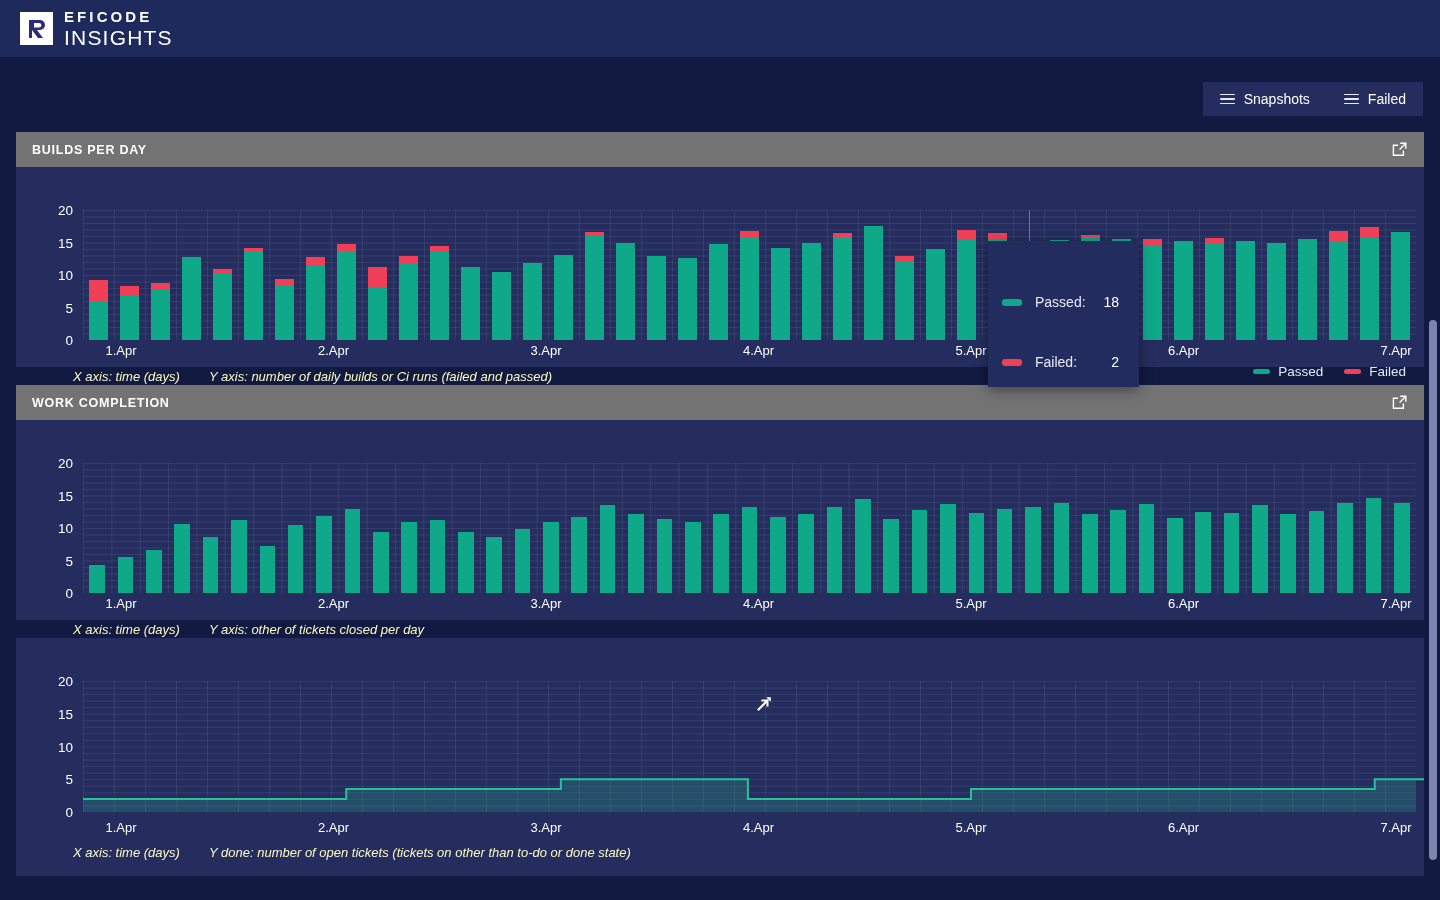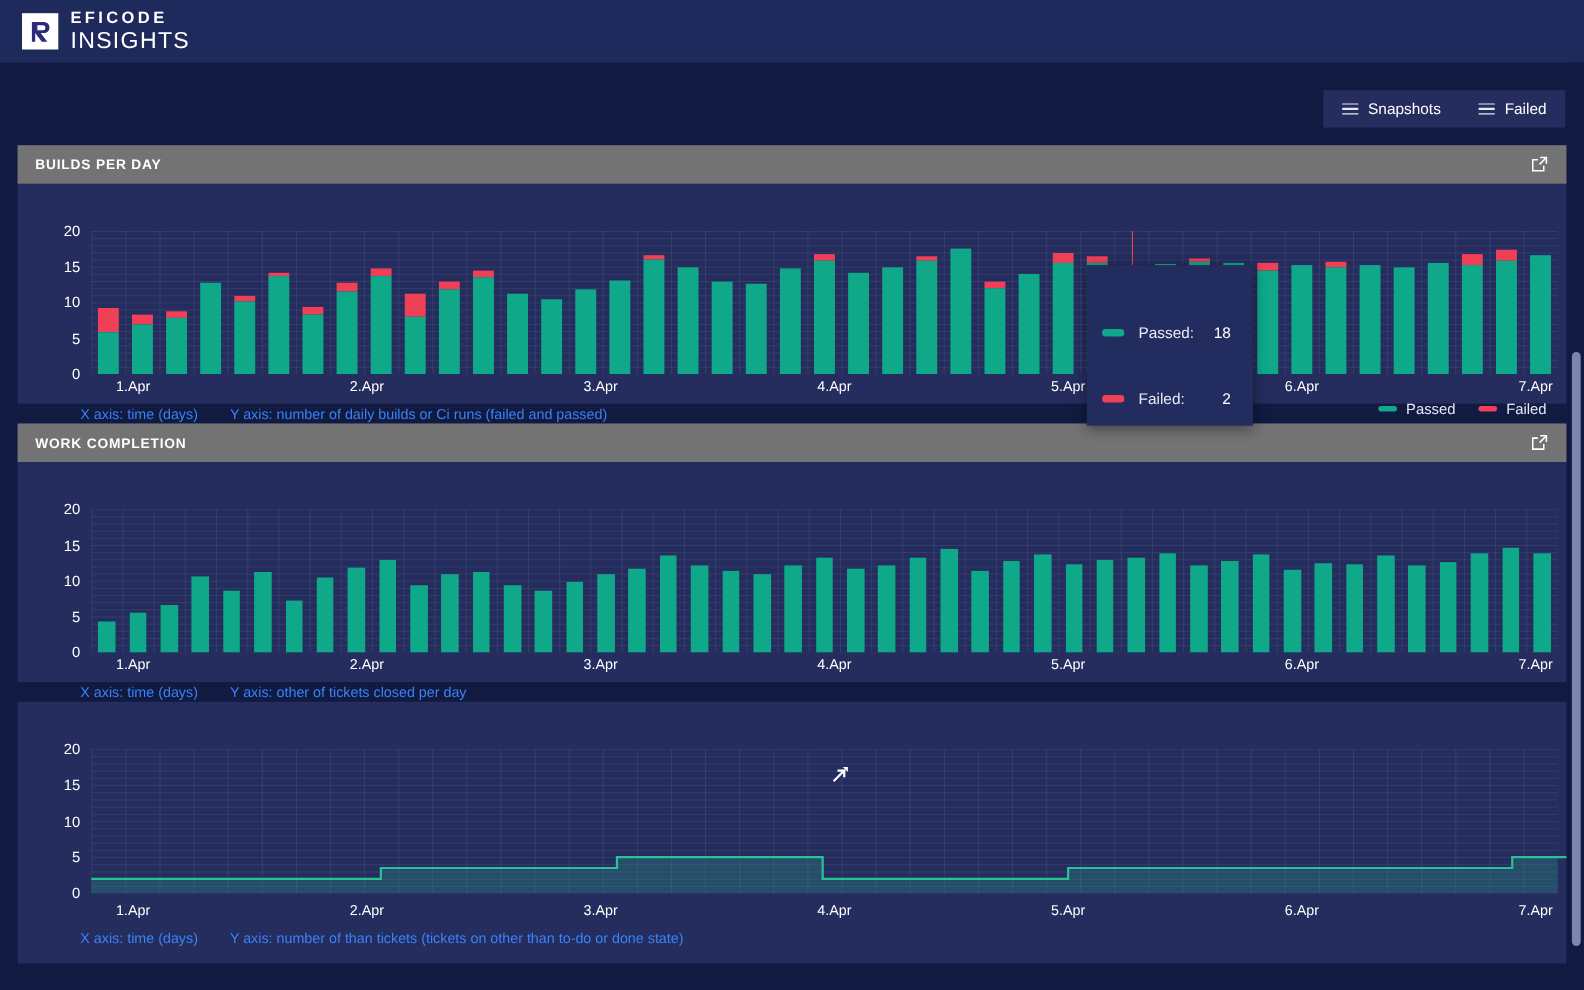--- a/index.html
+++ b/index.html
@@ -82,21 +82,21 @@
   .xlabels { position: absolute; }
   .xlabel {
     position: absolute; transform: translateX(-50%);
     color: #ffffff; font-size: 13px; white-space: nowrap;
   }
   .bars { position: absolute; display: flex; align-items: flex-end; }
   .bar-slot { position: relative; height: 100%; display: flex; flex-direction: column; justify-content: flex-end; }
   .seg { width: 100%; }
 
   .axis-caption {
-    position: absolute; color: #3b82f6; font-size: 13px; white-space: nowrap;
+    position: absolute; color: #fef9c3; font-size: 13px; white-space: nowrap; font-style: italic;
   }
 
   
   .legend { position: absolute; display: flex; align-items: center; gap: 21px; }
   .legend-item { display: flex; align-items: center; gap: 8px; cursor: pointer; }
   .legend-swatch { width: 17px; height: 5px; border-radius: 2.5px; flex: none; }
   .legend-label { color: #e5e8f5; font-size: 13.5px; }
 
   
   .tooltip {
@@ -747,21 +747,21 @@
         <span class="xlabel" style="left: 675.5px;">4.Apr</span>
         <span class="xlabel" style="left: 888px;">5.Apr</span>
         <span class="xlabel" style="left: 1100.5px;">6.Apr</span>
         <span class="xlabel" style="left: 1313px;">7.Apr</span>
       </div>
     <svg class="step-svg" id="step-2" width="1408" height="203">
         <path d="M 67 160.9 L 330.25 160.9 L 330.25 151.075 L 544.875 151.075 L 544.875 141.25 L 731.875 141.25 L 731.875 160.9 L 955 160.9 L 955 151.075 L 1358.75 151.075 L 1358.75 141.25 L 1443.75 141.25 L 1443.75 141.25 L 1400 141.25 L 1400 174 L 67 174 Z" fill="#29c296" fill-opacity="0.22"></path>
         <path d="M 67 160.9 L 330.25 160.9 L 330.25 151.075 L 544.875 151.075 L 544.875 141.25 L 731.875 141.25 L 731.875 160.9 L 955 160.9 L 955 151.075 L 1358.75 151.075 L 1358.75 141.25 L 1443.75 141.25 L 1443.75 141.25 L 1400 141.25" fill="none" stroke="#29c296" stroke-width="2"></path>
       </svg>
     <span class="axis-caption" id="xcap-2" style="left: 57px; top: 207px;">X axis: time (days)</span>
-    <span class="axis-caption" id="ycap-2" style="left: 193px; top: 207px;">Y axis: number of than tickets (tickets on other than  to-do or done state)</span>
+    <span class="axis-caption" id="ycap-2" style="left: 193px; top: 207px;">Y done: number of open tickets (tickets on other than  to-do or done state)</span>
   </div>
 </div>
 
 <div class="cursor-arrow" style="left:756px;top:694px;">
   <svg width="18" height="18" viewBox="0 0 18 18">
     <path d="M2.5 15.5 L11.5 6.5 M11.5 6.5 L6.4 6.5 M11.5 6.5 L11.5 11.6" stroke="#ffffff" stroke-width="2" fill="none" stroke-linecap="square"></path>
     <path d="M10.2 3.2 L14.8 3.2 L14.8 7.8 Z" fill="#ffffff"></path>
   </svg>
 </div>
 

